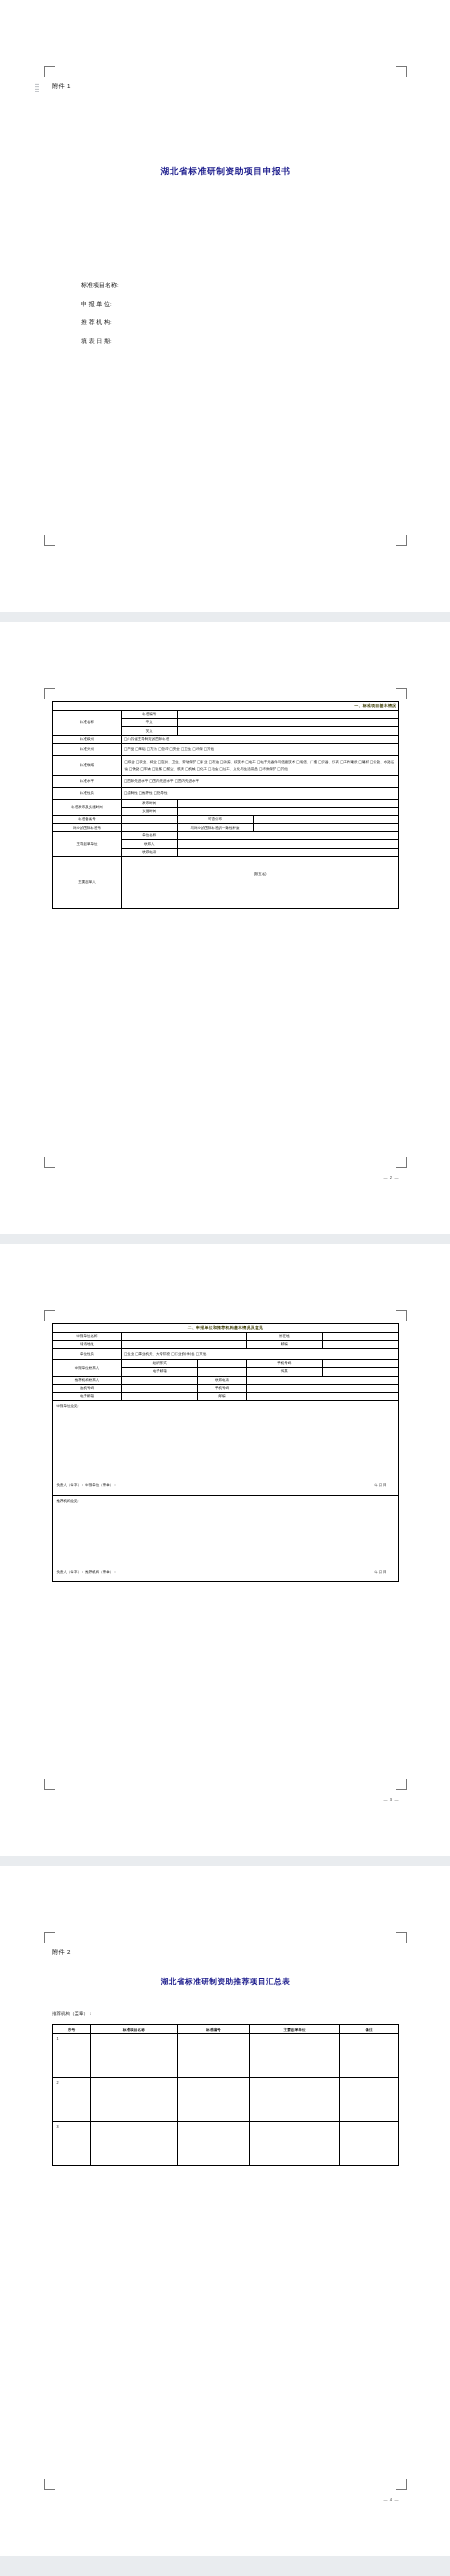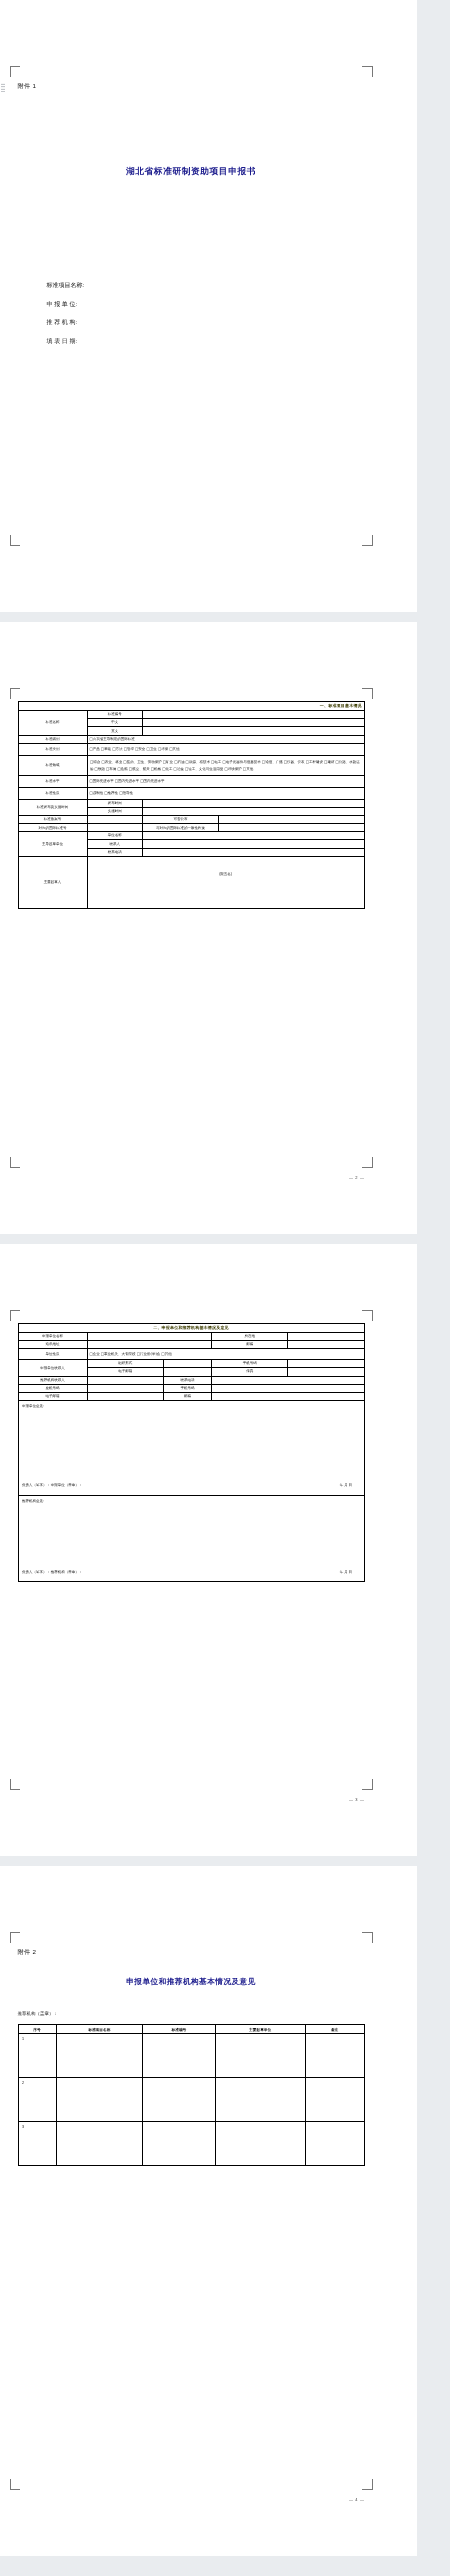--- a/index.html
+++ b/index.html
@@ -1,21 +1,21 @@
 <!DOCTYPE html>
 <html style="font-size:9px"><head>
 <meta charset="utf-8">
 <style>
   html,body{margin:0;padding:0;}
   body{
     background:#e9ecef;
     font-family:"Liberation Sans","DejaVu Sans",sans-serif;
     width:451px;
   }
-  .doc{width:382px;display:flex;flex-direction:column;align-items:center;}
+  .doc{width:382px;display:flex;flex-direction:column;}
   .page{
     width:451px;
     background:#ffffff;
     position:relative;
     box-sizing:border-box;
   }
   .gap{width:451px;height:10px;background:#e9ecef;}
 
   
   .crop{position:absolute;width:9.6px;height:9.6px;pointer-events:none;}
@@ -348,21 +348,21 @@
     <div class="crop tl" style="left:44px;top:66px;"></div>
     <div class="crop tr" style="right:44px;top:66px;"></div>
     <div class="crop bl" style="left:44px;bottom:66px;"></div>
     <div class="crop br" style="right:44px;bottom:66px;"></div>
 
     <div class="inner" style="padding-top:82px;">
       <p class="attach">附件 2</p>
 
       <div style="height:20px;"></div>
 
-      <div class="sec-title">申报单位和推荐机构基本情况及意见</div>
+      <div class="sec-title">湖北省标准研制资助推荐项目汇总表</div>
 
       <div style="height:24px;"></div>
 
       <p class="rec-org">推荐机构（盖章）：</p>
 
       <div style="height:8px;"></div>
 
       <table class="sum">
         <colgroup>
           <col style="width:11%">

